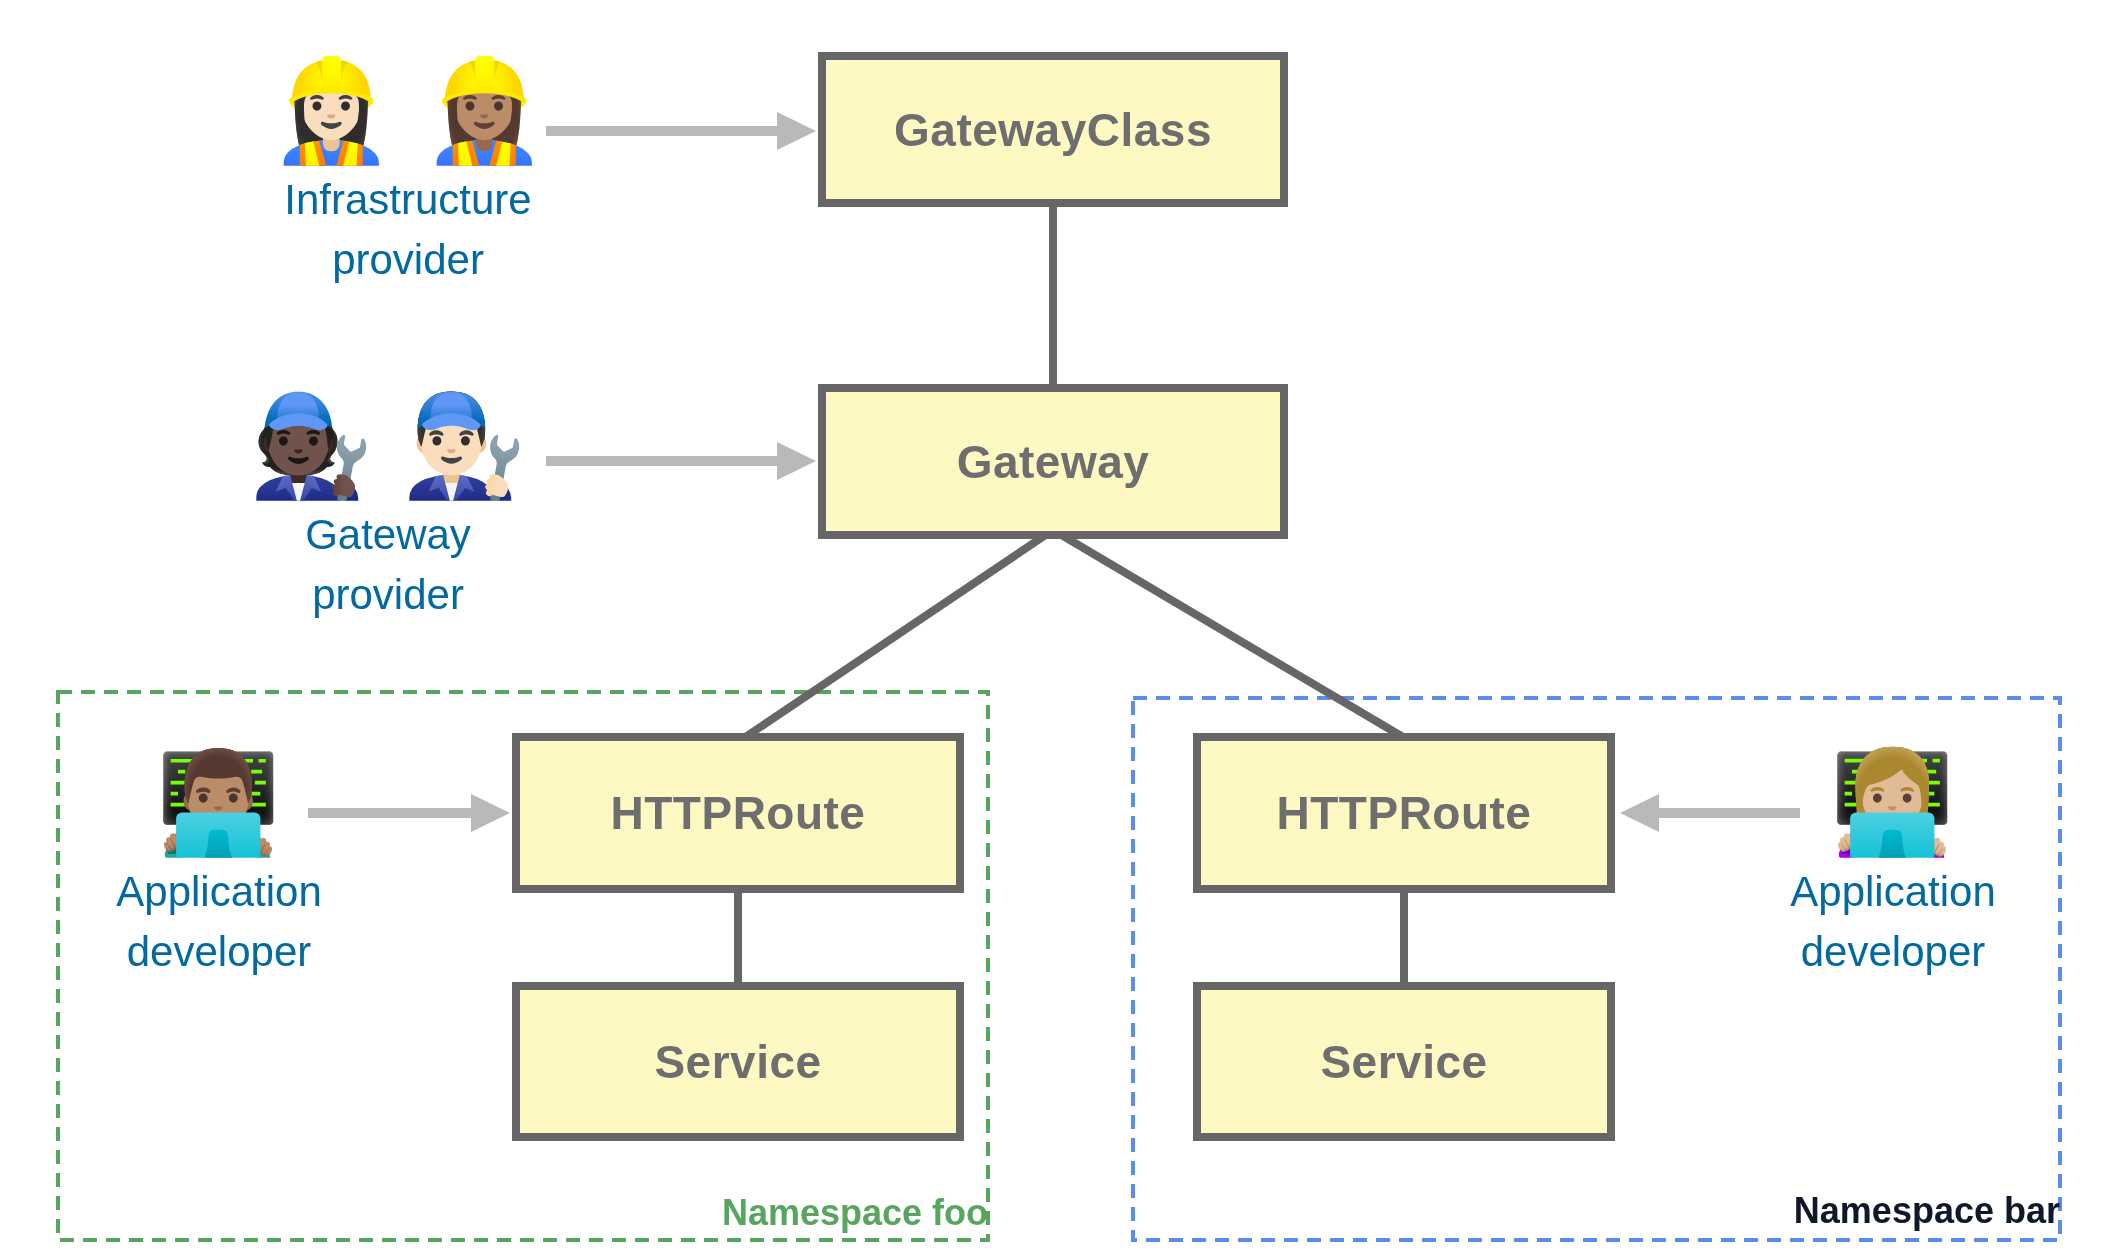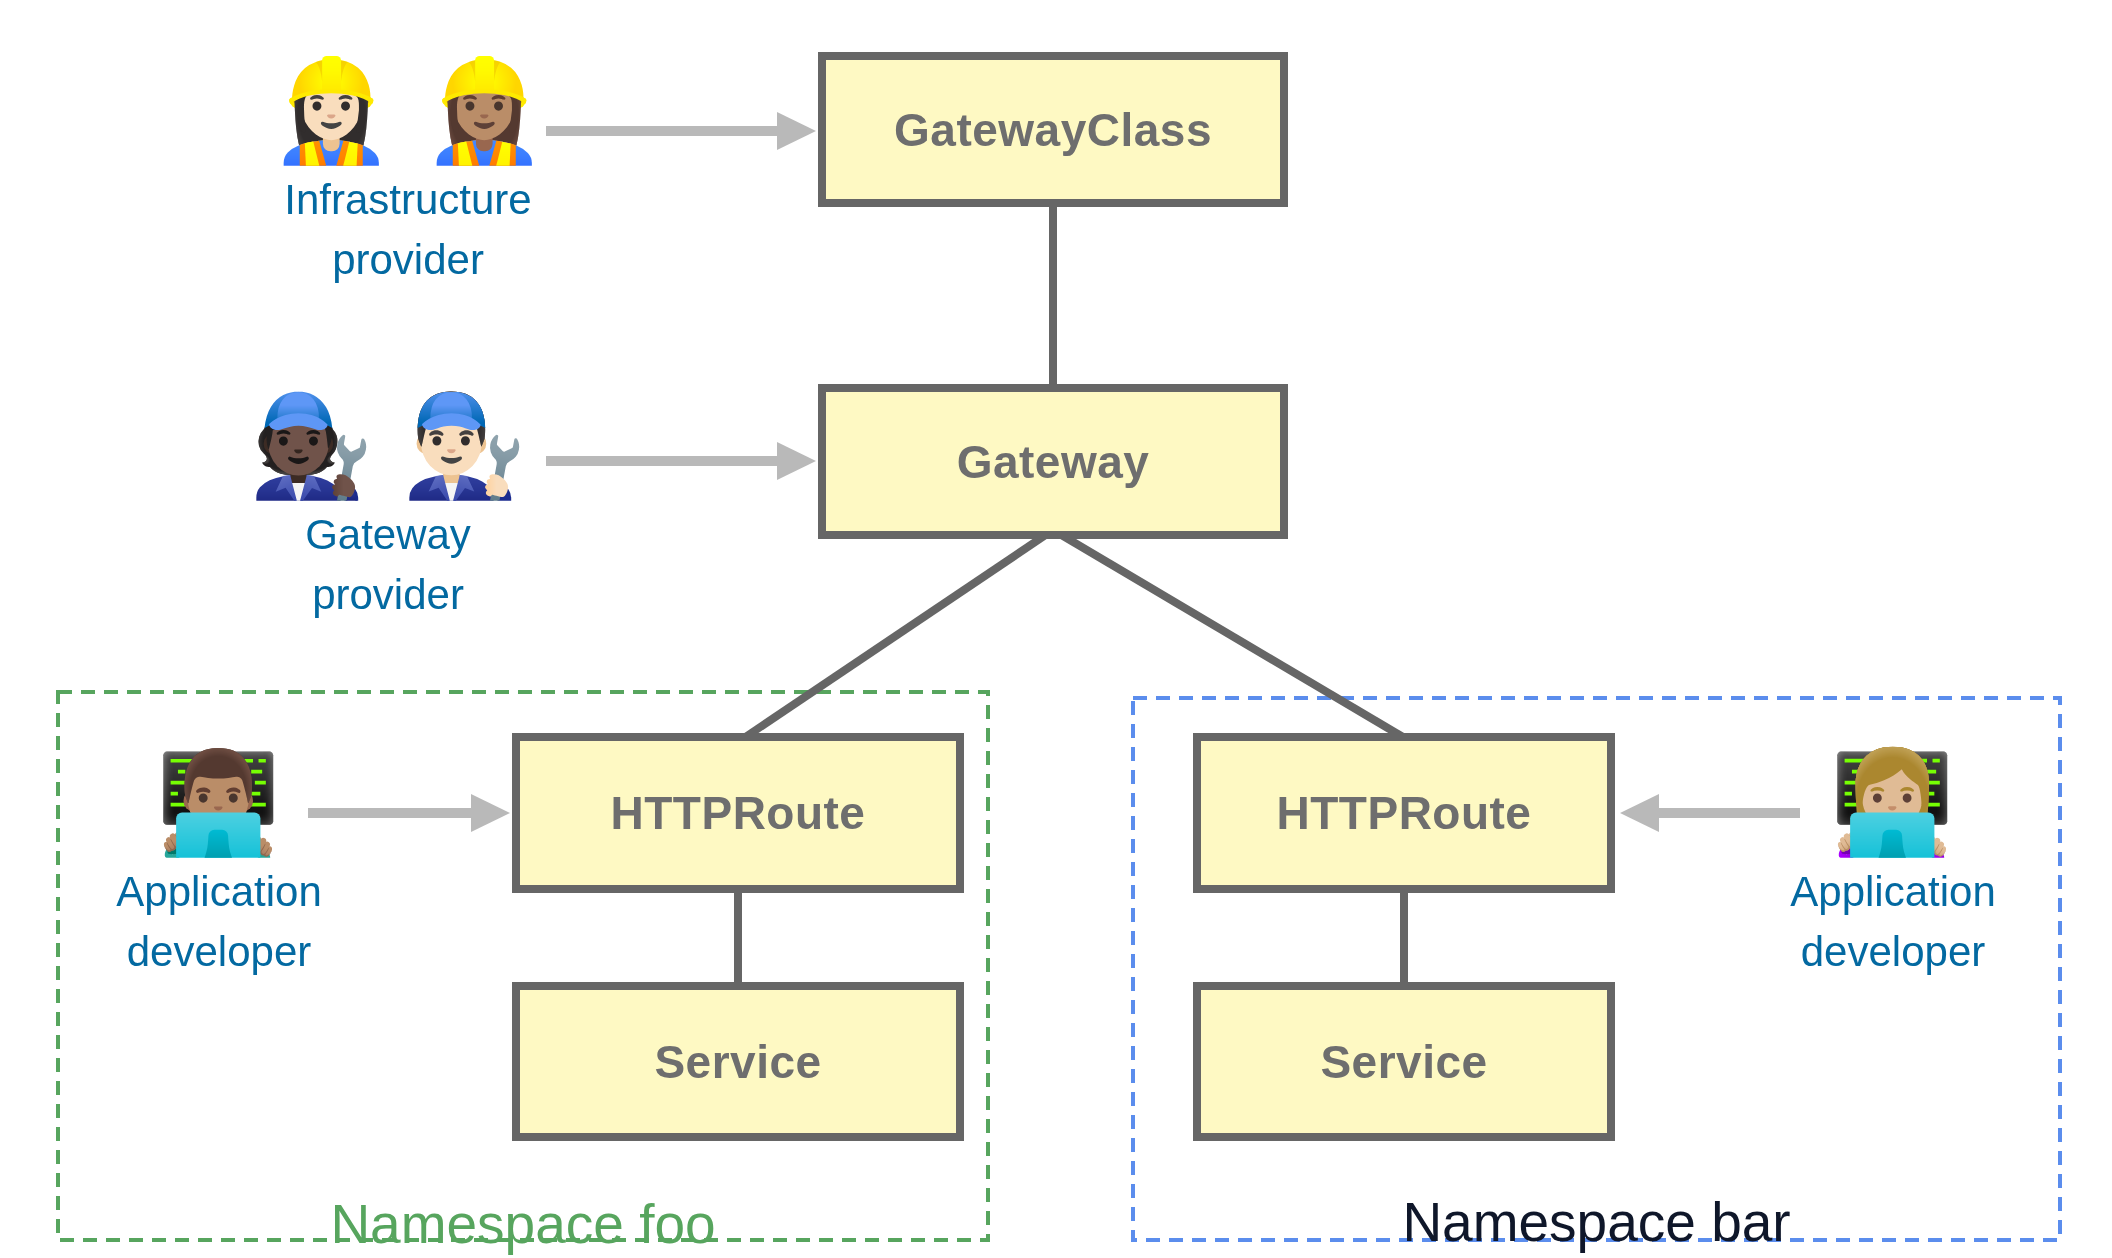--- a/index.html
+++ b/index.html
@@ -11,21 +11,21 @@
   .node {
     position:absolute; box-sizing:border-box; background:#fef9c3;
     border:8px solid #666666; color:#6e6e6e;
     display:flex; align-items:center; justify-content:center;
     font-weight:bold; font-size:46px; letter-spacing:0.5px;
   }
   .persona { position:absolute; text-align:center; }
   .persona .emojis { font-size:100px; line-height:1.2; white-space:nowrap; }
   .persona .plabel { font-size:42px; line-height:60px; color:#0369a1; }
   .ns-label {
-    position:absolute; text-align:center; font-weight:normal; font-size:55px;
+    position:absolute; text-align:right; font-weight:bold; font-size:36px;
   }
   .ns-label.foo { color:#57a55e; }
   .ns-label.bar { color:#0f172a; }
 </style>
 </head>
 <body>
 
 <div class="canvas">
 
   <svg class="svg-layer" viewBox="0 0 2112 1258">

